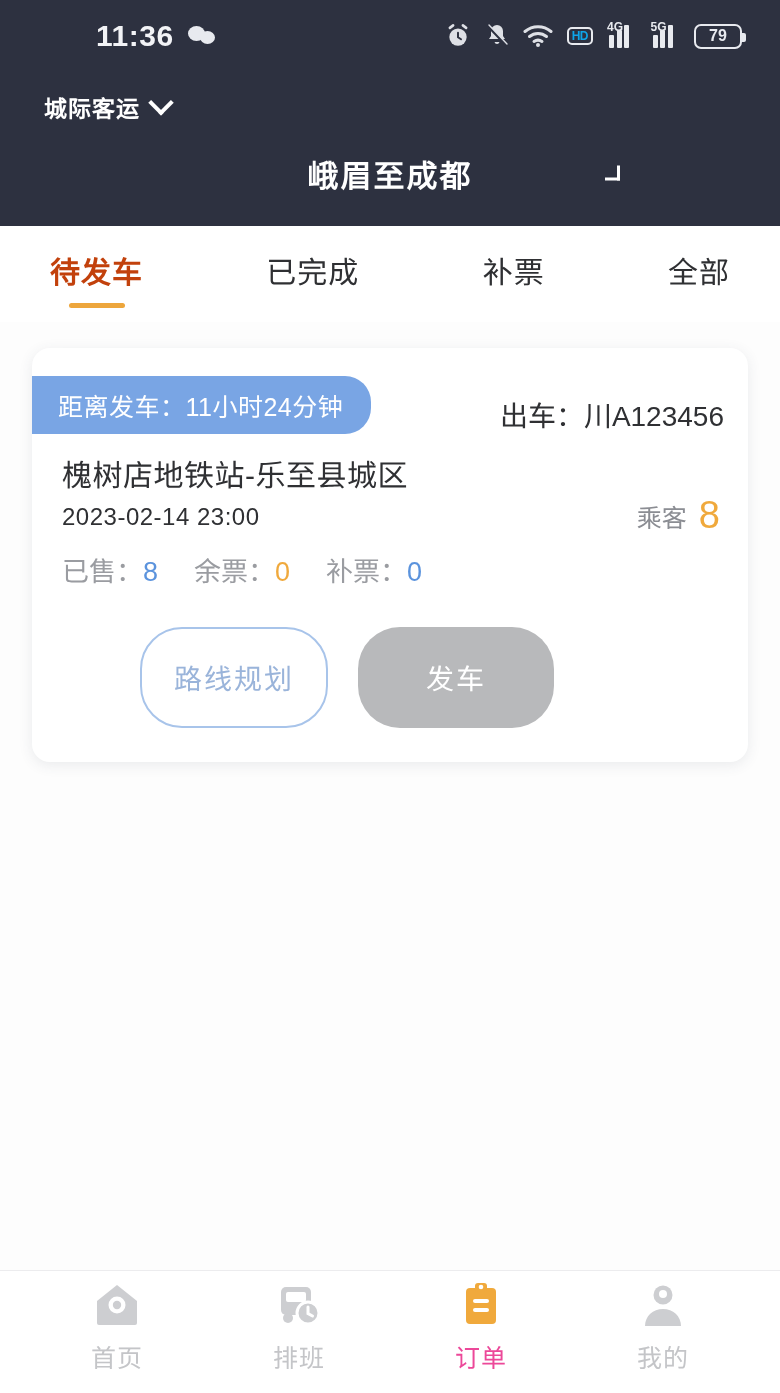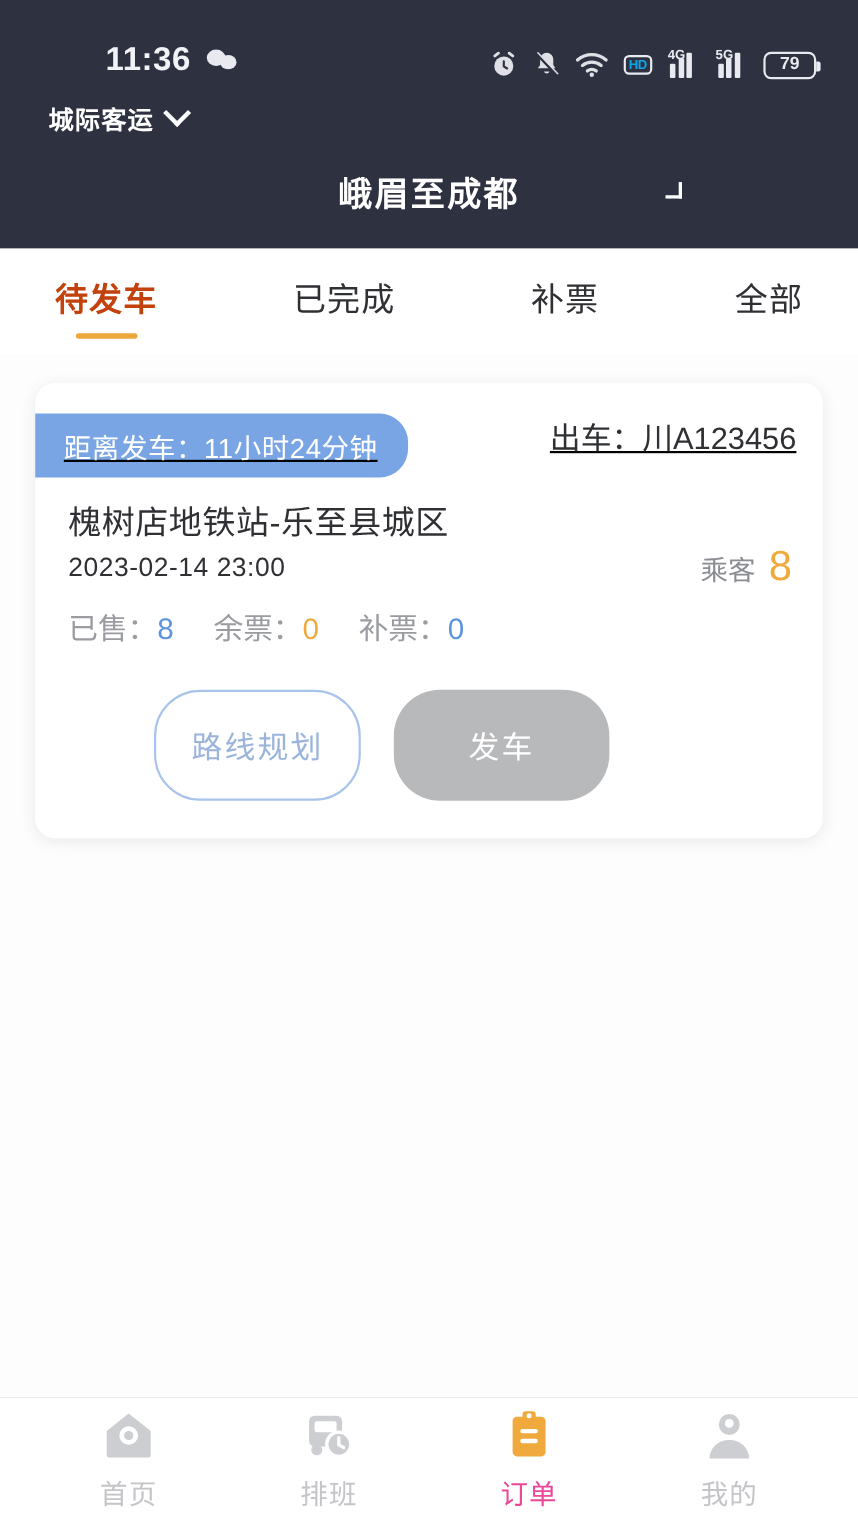--- a/index.html
+++ b/index.html
@@ -8,21 +8,21 @@
     font-family:"Liberation Sans","DejaVu Sans",sans-serif;
     background:#ffffff;
     overflow:hidden;
   }
   .phone { position:relative; width:780px; height:1393px; background:#fdfdfd; display:flex; flex-direction:column; }
 
   
   .header { background:#2d3140; color:#ffffff; flex:0 0 auto; padding-bottom:4px; }
 
   .statusbar {
-    height:72px; display:flex; align-items:flex-end;
+    height:72px; display:flex; align-items:center;
     padding:0 38px; position:relative;
   }
   .sb-left { display:flex; align-items:center; gap:14px; margin-left:58px; }
   .sb-time { font-size:30px; font-weight:600; letter-spacing:.5px; color:#f2f3f6; }
   .sb-right { display:flex; align-items:center; gap:14px; margin-left:auto; }
   .sb-ico { display:block; opacity:.95; }
 
   .wechat-ico { width:30px; height:22px; position:relative; }
   .wechat-ico i { position:absolute; border-radius:50%; background:#e8eaef; display:block; }
   .wechat-ico i:nth-child(1) { width:17px; height:15px; left:0; top:1px; }
@@ -72,21 +72,21 @@
   }
 
   
   .content { flex:1 1 auto; background:#fdfdfd; padding:26px 32px 0; overflow:hidden; }
 
   .card {
     background:#ffffff; border-radius:18px; padding:0 0 34px;
     box-shadow:0 3px 14px rgba(60,70,90,.10);
     position:relative;
   }
-  .card-top { display:flex; align-items:flex-start; padding:28px 0 0;text-decoration:underline; }
+  .card-top { display:flex; align-items:flex-end; padding:28px 0 0; }
   .count-badge {
     background:#79a5e4; color:#ffffff; font-size:25px; letter-spacing:.5px;
     padding:11px 28px 11px 26px; border-radius:0 26px 26px 0; white-space:nowrap;
   }
   .plate { margin-left:auto; padding-right:24px; font-size:28px; color:#2f3033; white-space:nowrap; }
 
   .card-body { padding:20px 30px 0; position:relative; }
   .route-line { font-size:30px; color:#2f3033; letter-spacing:.5px; line-height:1.45; }
   .depart-time { font-size:24px; color:#2f3033; letter-spacing:.5px; line-height:1.6; }
   .passenger {

